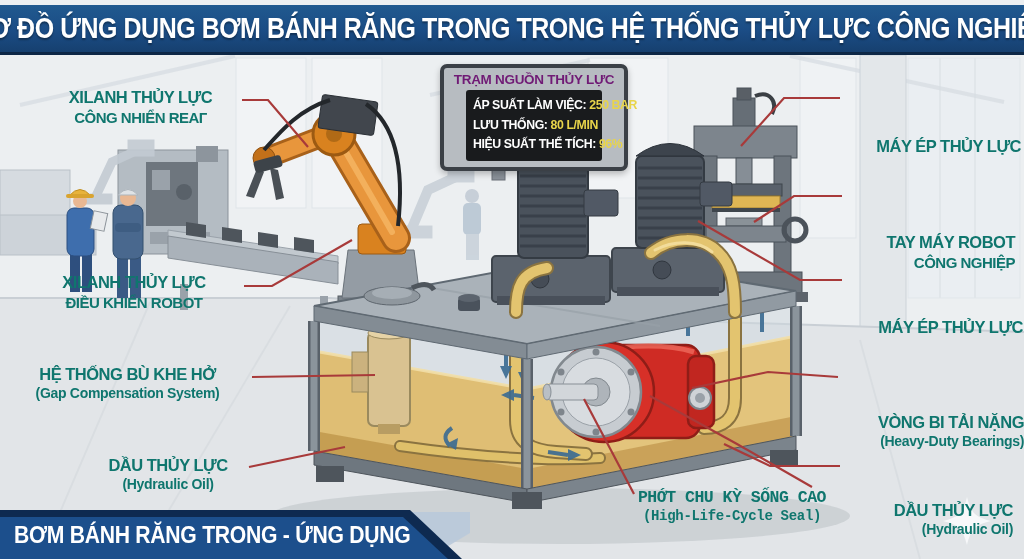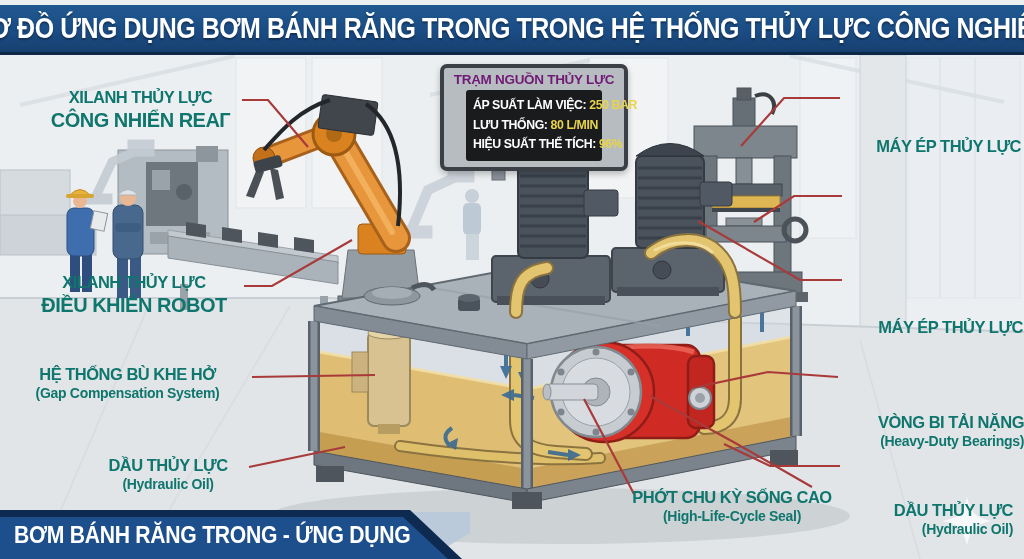--- a/index.html
+++ b/index.html
@@ -19,21 +19,21 @@
     box-shadow:0 3px 6px rgba(0,0,0,.25);}
   .spec .title{font-size:13.5px;font-weight:800;color:#701a75;text-align:center;
     letter-spacing:-0.3px;padding:4px 2px 3px;white-space:nowrap;}
   .spec .box{background:#191b1d;border-radius:3px;margin:0 22px 6px;padding:6px 7px;}
   .spec .row{font-size:12.3px;font-weight:700;color:#fff;white-space:nowrap;
     letter-spacing:-0.4px;line-height:1.6;}
   .spec .row .v{color:#e8d44a;}
   
   .lbl{position:absolute;z-index:20;color:#0f766e;line-height:1.28;letter-spacing:-0.5px;}
   .lbl .l1{font-size:16.5px;font-weight:800;white-space:nowrap;}
-  .lbl .l2{font-size:20px;font-weight:800;white-space:nowrap;}
+  .lbl .l2{font-size:15px;font-weight:800;white-space:nowrap;}
   .lbl .sub{font-size:14px;font-weight:700;white-space:nowrap;letter-spacing:-0.3px;}
   .lbl.center{text-align:center;}
   .lbl.leftalign{text-align:right;margin-top:48px;}
   .bot-banner-outer{position:absolute;left:0;top:510px;width:470px;height:49px;z-index:29;}
   .bot-banner-text{position:absolute;left:14px;top:522px;z-index:31;color:#fff;
     font-weight:800;font-size:23px;white-space:nowrap;letter-spacing:-0.3px;
     transform:scaleX(0.92);transform-origin:left center;}
 </style>
 </head>
 <body>
@@ -374,33 +374,37 @@
     <div class="sub">(Gap Compensation System)</div>
   </div>
   <div class="lbl center" style="left:78px;top:455px;width:180px;">
     <div class="l1">DẦU THỦY LỰC</div>
     <div class="sub">(Hydraulic Oil)</div>
   </div>
 
   <div class="lbl leftalign" style="left:843px;top:88px;width:178px;">
     <div class="l1">MÁY ÉP THỦY LỰC</div>
   </div>
+  <div class="lbl leftalign" style="left:845px;top:184px;width:170px;">
+    <div class="l1">TAY MÁY ROBOT</div>
+    <div class="l2">CÔNG NGHIỆP</div>
+  </div>
   <div class="lbl leftalign" style="left:845px;top:269px;width:178px;">
     <div class="l1">MÁY ÉP THỦY LỰC</div>
   </div>
   <div class="lbl leftalign" style="left:840px;top:364px;width:184px;">
     <div class="l1">VÒNG BI TẢI NẶNG</div>
     <div class="sub">(Heavy-Duty Bearings)</div>
   </div>
   <div class="lbl leftalign" style="left:843px;top:452px;width:170px;">
     <div class="l1">DẦU THỦY LỰC</div>
     <div class="sub">(Hydraulic Oil)</div>
   </div>
 
-  <div class="lbl center" style="left:622px;top:487px;width:220px;">
+  <div class="lbl center" style="left:622px;top:487px;width:220px;font-family:Liberation Mono, monospace;">
     <div class="l1">PHỚT CHU KỲ SỐNG CAO</div>
     <div class="sub">(High-Life-Cycle Seal)</div>
   </div>
 
   <svg class="bot-banner-outer" viewBox="0 0 470 49">
     <polygon points="380,2 505,2 430,47" fill="#b9c9da" opacity="0.9"></polygon>
     <polygon points="0,0 410,0 462,49 0,49" fill="#0e2a50"></polygon>
     <polygon points="0,7 403,7 448,49 0,49" fill="#1c4f8c"></polygon>
   </svg>
   <div class="bot-banner-text">BƠM BÁNH RĂNG TRONG - ỨNG DỤNG</div>

